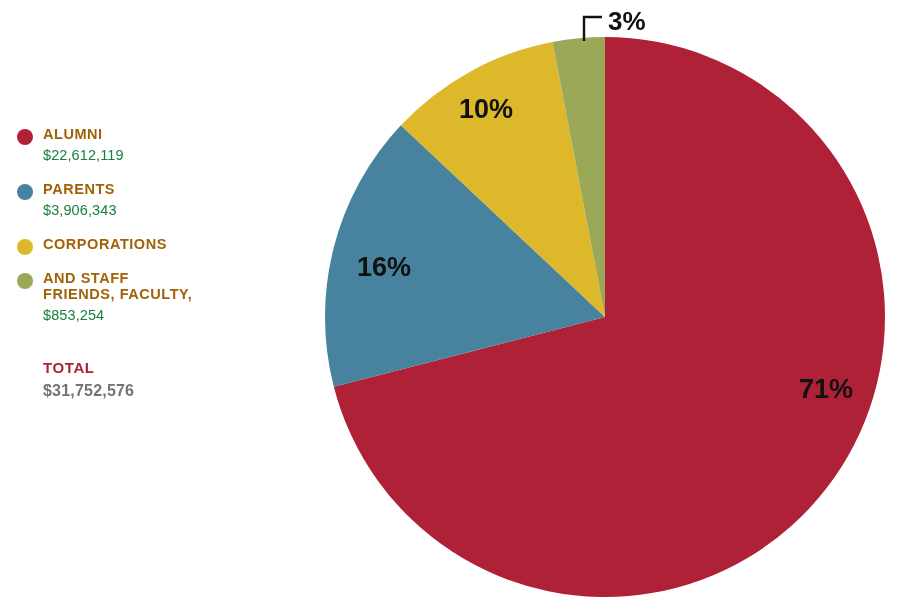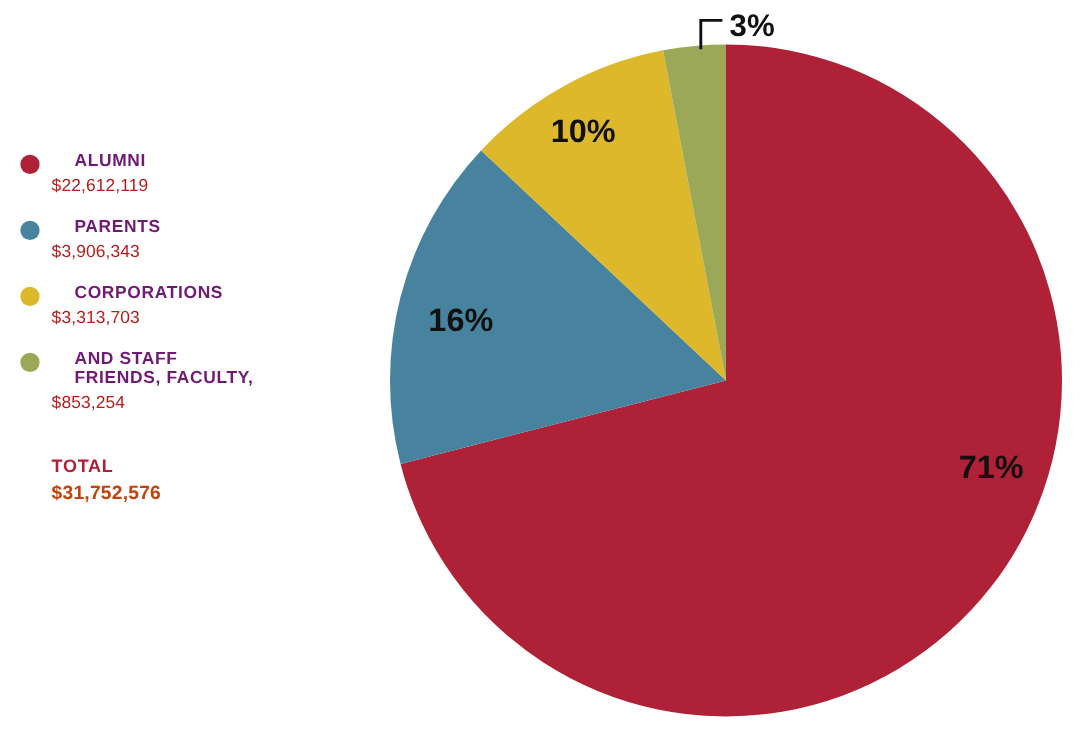--- a/index.html
+++ b/index.html
@@ -37,32 +37,31 @@
     left: 7px;
     top: 3px;
     width: 16px;
     height: 16px;
     border-radius: 50%;
   }
   .legend-label {
     font-size: 14.5px;
     font-weight: bold;
     letter-spacing: 0.55px;
-    color: #701a75;
+    color: #a16207;
     line-height: 16px;
     text-transform: uppercase;
-    margin-left: 19px;
   }
   .legend-label .lbl-line {
     display: block;
   }
   .legend-amount {
     font-size: 14.5px;
     font-weight: normal;
-    color: #b91c1c;
+    color: #15803d;
     line-height: 16px;
     margin-top: 5px;
     letter-spacing: 0.1px;
   }
   #legend-total {
     padding-left: 33px;
     margin-top: 35px;
   }
   .total-label {
     font-size: 15px;
@@ -126,35 +125,34 @@
         <span class="lbl-line">PARENTS</span>
       </div>
       <div class="legend-amount">$3,906,343</div>
     </div>
 
     <div class="legend-item">
       <span class="legend-swatch" style="background:#DDB82B"></span>
       <div class="legend-label">
         <span class="lbl-line">CORPORATIONS</span>
       </div>
-      <div class="legend-amount">$3,313,703</div>
     </div>
 
     <div class="legend-item">
       <span class="legend-swatch" style="background:#9AA858"></span>
       <div class="legend-label">
         <span class="lbl-line">AND STAFF</span>
         <span class="lbl-line">FRIENDS, FACULTY,</span>
       </div>
       <div class="legend-amount">$853,254</div>
     </div>
 
     <div id="legend-total">
       <div class="total-label" style="color:#AF2136">TOTAL</div>
-      <div class="total-amount" style="color:#c2410c">$31,752,576</div>
+      <div class="total-amount" style="color:#737373">$31,752,576</div>
     </div>
 
   </div>
 
   <div id="pie-wrap">
     <svg width="900" height="612" viewBox="0 0 900 612" xmlns="http://www.w3.org/2000/svg">
 
       <g id="pie-slices">
           <path d="M 605 317 L 605.00 37.00 A 280 280 0 1 1 333.80 386.63 Z" fill="#AF2136"></path>
           <path d="M 605 317 L 333.80 386.63 A 280 280 0 0 1 400.89 125.33 Z" fill="#47839E"></path>

